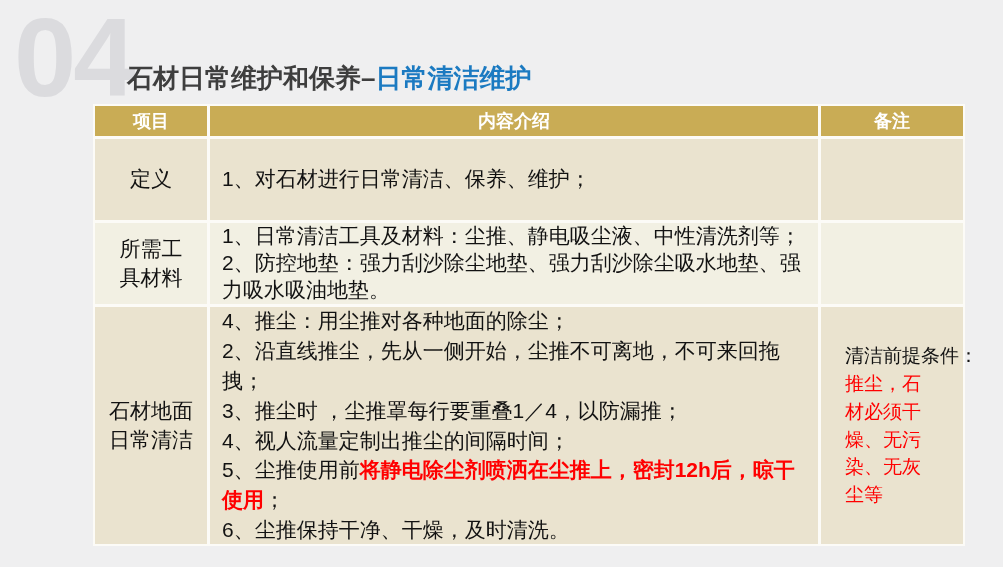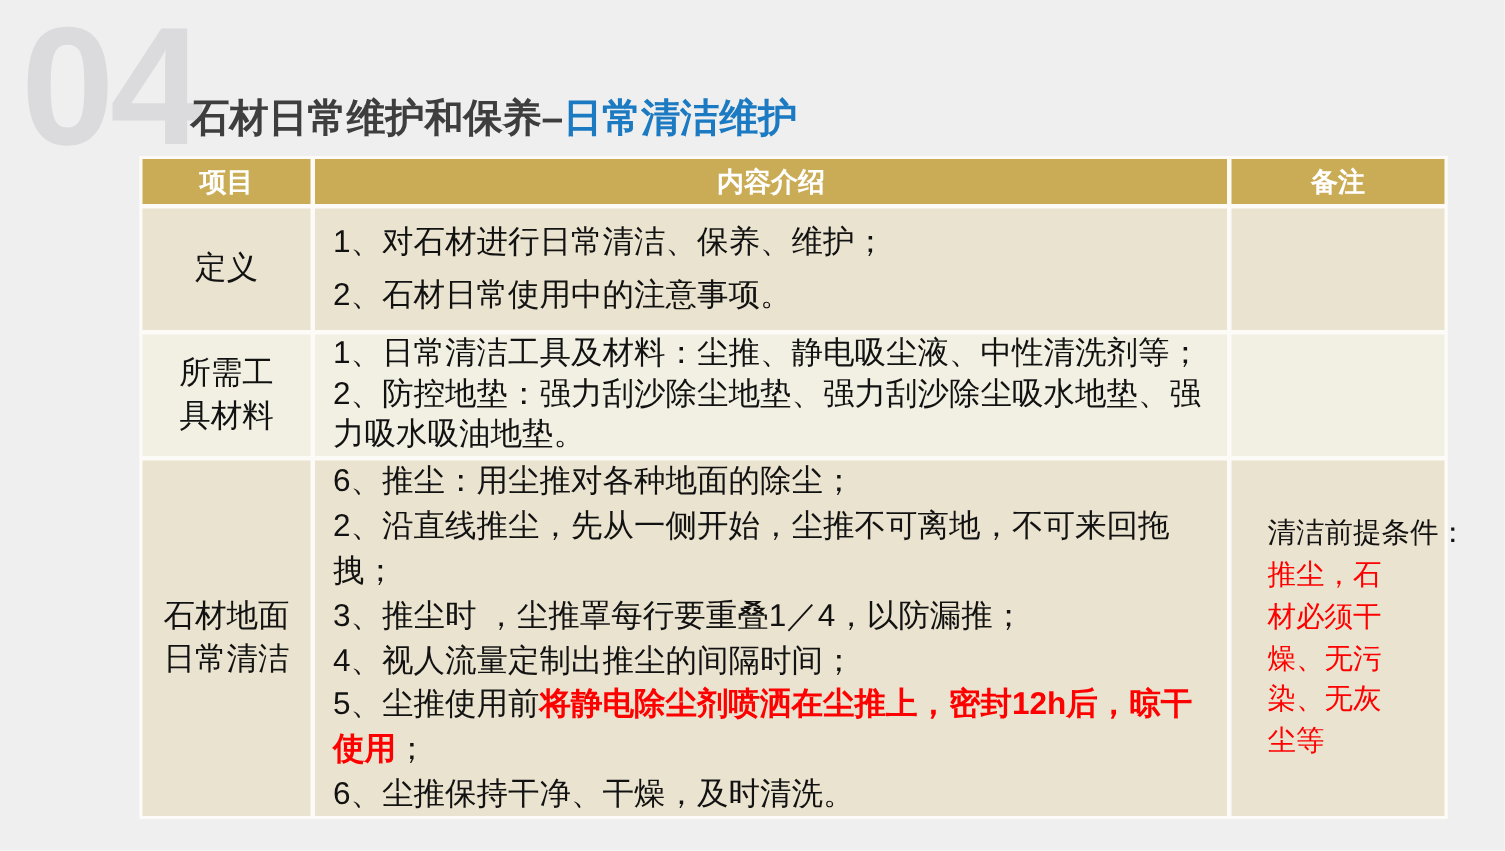--- a/index.html
+++ b/index.html
@@ -65,36 +65,35 @@
 
 <div class="tbl">
 
   <div class="cell hdr">项目</div>
   <div class="cell hdr">内容介绍</div>
   <div class="cell hdr">备注</div>
 
   <div class="cell bg-odd item-cell">定义</div>
   <div class="cell bg-odd content-cell lh-wide">
       <div class="para"><span>1、对石材进行日常清洁、保养、维护；</span></div>
-      <div class="para"><span>2、石材日常使用中的注意事项。</span></div>
     </div>
   <div class="cell bg-odd note-cell"></div>
 
   <div class="cell bg-even item-cell">所需工
 具材料</div>
   <div class="cell bg-even content-cell lh-tight">
       <div class="para"><span>1、日常清洁工具及材料：尘推、静电吸尘液、中性清洗剂等；</span></div>
       <div class="para"><span>2、防控地垫：强力刮沙除尘地垫、强力刮沙除尘吸水地垫、强力吸水吸油地垫。</span></div>
     </div>
   <div class="cell bg-even note-cell"></div>
 
   <div class="cell bg-odd item-cell">石材地面
 日常清洁</div>
   <div class="cell bg-odd content-cell lh-mid">
-      <div class="para"><span>6、推尘：用尘推对各种地面的除尘；</span></div>
+      <div class="para"><span>4、推尘：用尘推对各种地面的除尘；</span></div>
       <div class="para"><span>2、沿直线推尘，先从一侧开始，尘推不可离地，不可来回拖拽；</span></div>
       <div class="para"><span>3、推尘时 ，尘推罩每行要重叠1／4，以防漏推；</span></div>
       <div class="para"><span>4、视人流量定制出推尘的间隔时间；</span></div>
       <div class="para"><span>5、尘推使用前</span><span class="red bold">将静电除尘剂喷洒在尘推上，密封12h后，晾干使用</span><span>；</span></div>
       <div class="para"><span>6、尘推保持干净、干燥，及时清洗。</span></div>
     </div>
   <div class="cell bg-odd note-cell">
     <div class="note-label">清洁前提条件：</div>
     <div class="red">推尘，石材必须干燥、无污染、无灰尘等</div>
   </div>

